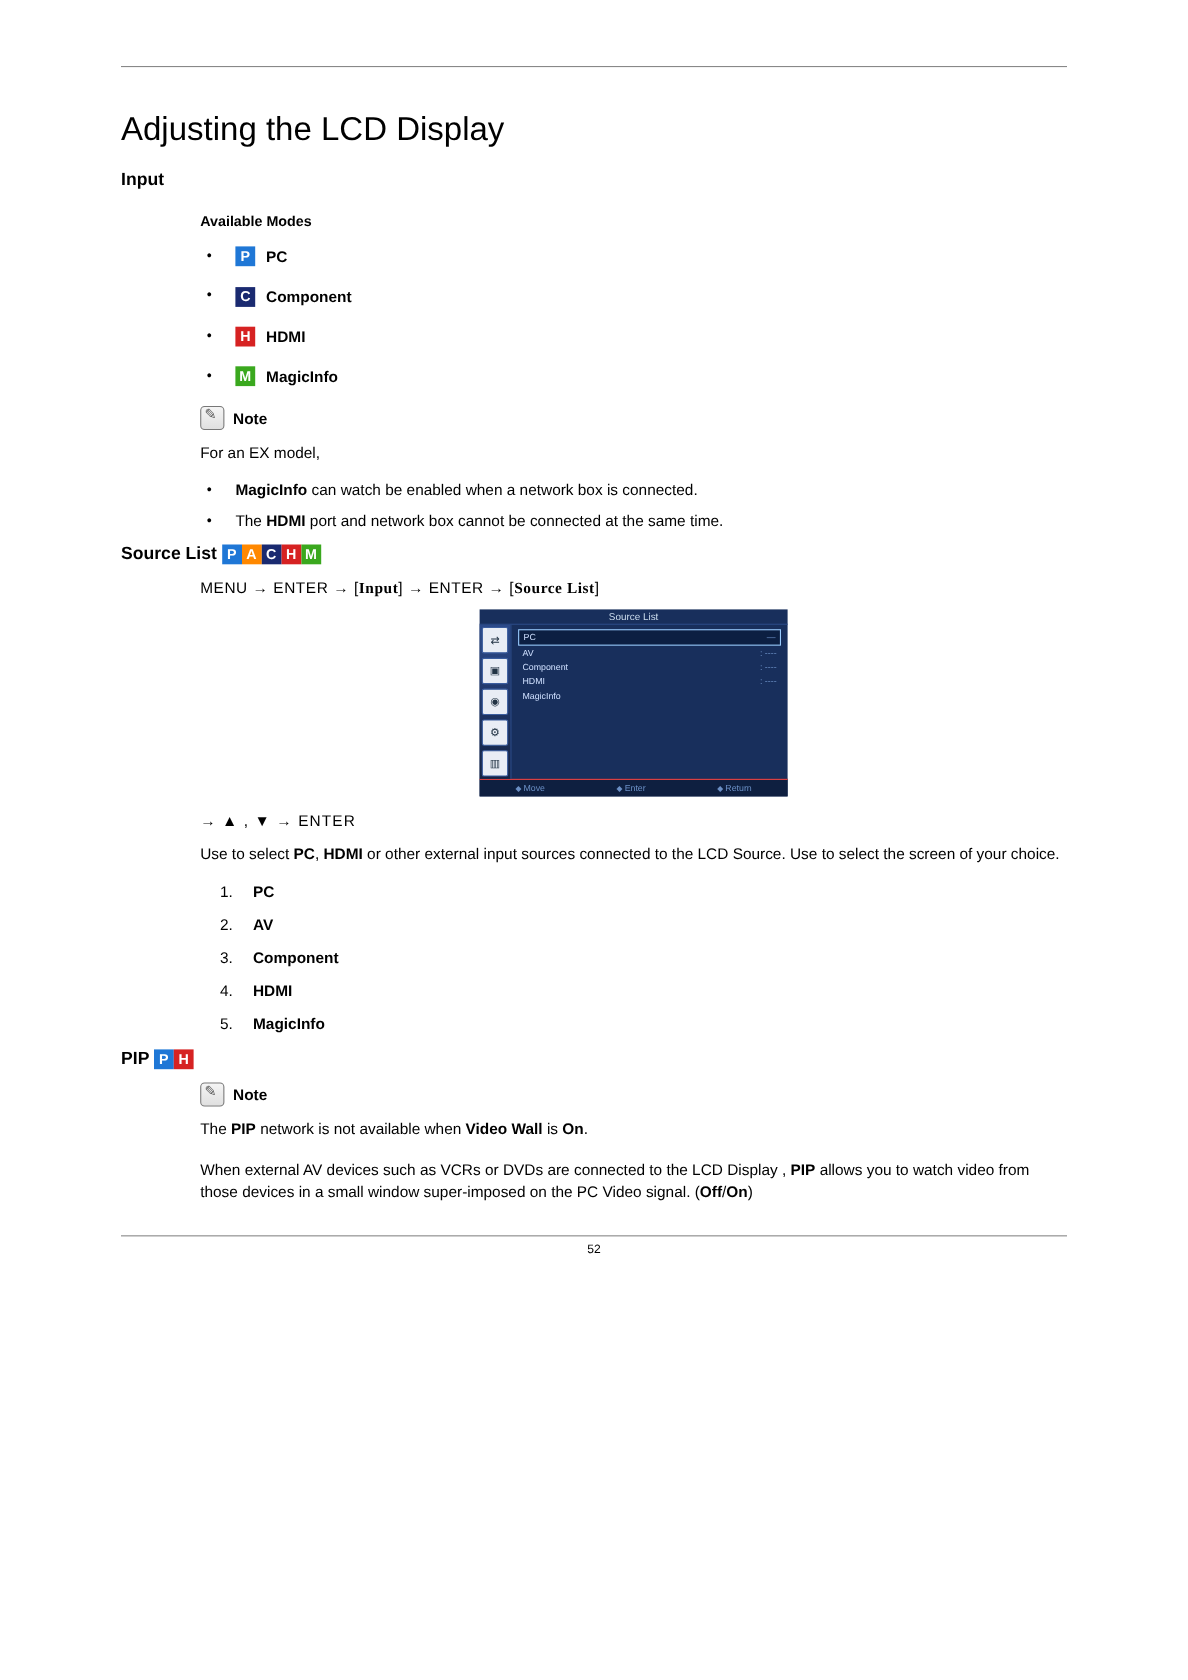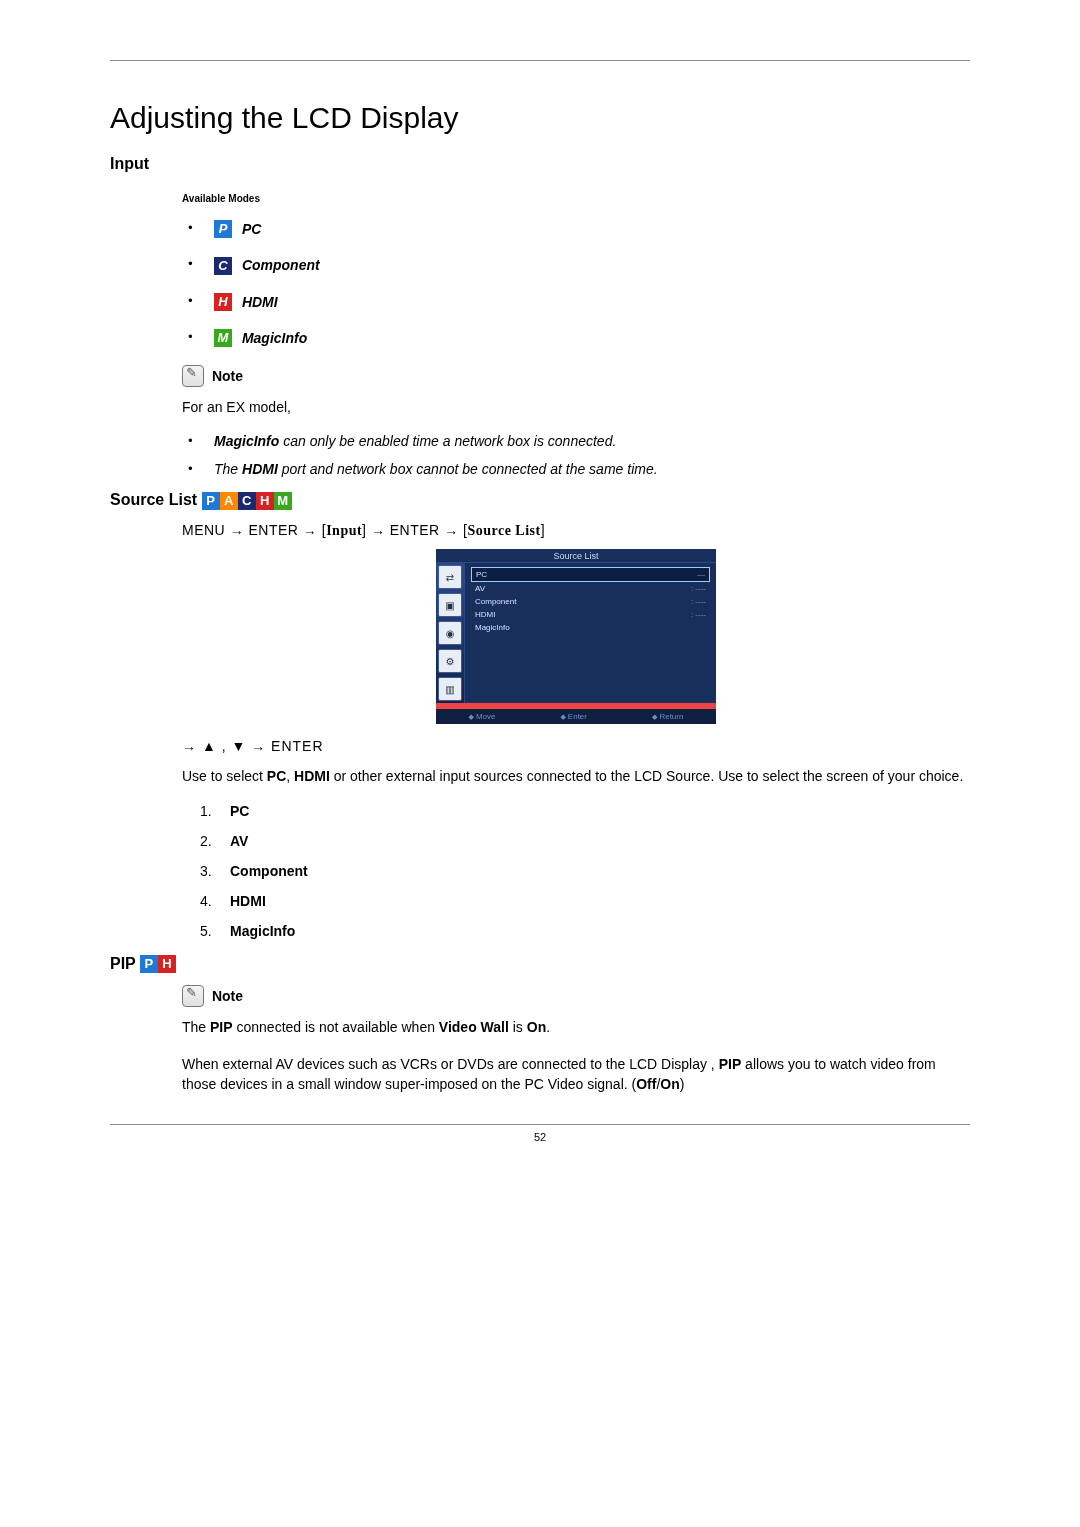--- a/index.html
+++ b/index.html
@@ -24,31 +24,30 @@
     font-size: 30px;
     font-weight: normal;
     margin: 0 0 20px 0;
   }
   .h2 {
     font-size: 16px;
     font-weight: bold;
     margin: 0 0 20px 0;
   }
   .h3 {
-    font-size: 10px;
+    font-size: 13px;
     font-weight: bold;
     margin: 0 0 16px 0;
   }
   .indent1 { margin-left: 72px; }
   .indent2 { margin-left: 90px; }
   .bullets {
     list-style: none;
     padding-left: 0;
     margin-left: 0;
-    font-style: italic;
   }
   .bullets li {
     margin: 0 0 18px 0;
     position: relative;
     padding-left: 32px;
   }
   .bullets li::before {
     content: "•";
     position: absolute;
     left: 6px;
@@ -158,21 +157,21 @@
     background: #0c1f42;
   }
   .osd-row span.val { color: #6b8fc5; }
   .osd-bottom {
     background: #0e1f40;
     display: flex;
     justify-content: space-around;
     font-size: 8px;
     padding: 3px 0;
     color: #6b8fc5;
-    border-top: 6px solid #ef4444;
+    border-top: 1px solid #ef4444;
   }
   .osd-bottom span::before { content: "◆ "; font-size: 7px; }
   .nav-keys {
     font-size: 14px;
     letter-spacing: 1px;
     margin: 14px 0 12px 0;
   }
   .numlist {
     list-style: none;
     counter-reset: n;
@@ -234,21 +233,21 @@
     </ul>
 
     <div class="note-block">
       <span class="note-icon"></span>
       <span class="note-label">Note</span>
     </div>
     <div class="para">For an EX model,</div>
 
     <ul class="bullets tight">
       <li>
-        <span class="b">MagicInfo</span><span> can only be enabled time a network box is connected.</span>
+        <span class="b">MagicInfo</span><span> can watch be enabled when a network box is connected.</span>
       </li>
       <li>
         <span>The </span><span class="b">HDMI</span><span> port and network box cannot be connected at the same time.</span>
       </li>
     </ul>
   </div>
 
   <div class="section-title">
     <span>Source List</span>
     <span class="inline-strip">
@@ -330,21 +329,21 @@
       <span class="mode-icon blue-p">P</span><span class="mode-icon red-h">H</span>
     </span>
   </div>
 
   <div class="indent1 pip-note">
     <div class="note-block">
       <span class="note-icon"></span>
       <span class="note-label">Note</span>
     </div>
     <div class="para">
-      <span>The </span><span class="b">PIP</span><span> connected is not available when </span><span class="b">Video Wall</span><span> is </span><span class="b">On</span><span>.</span>
+      <span>The </span><span class="b">PIP</span><span> network is not available when </span><span class="b">Video Wall</span><span> is </span><span class="b">On</span><span>.</span>
     </div>
     <div class="para">
       <span>When external AV devices such as VCRs or DVDs are connected to the LCD Display , </span><span class="b">PIP</span><span> allows you to watch video from those devices in a small window super-imposed on the PC Video signal. (</span><span class="b">Off</span><span>/</span><span class="b">On</span><span>)</span>
     </div>
   </div>
 
   <hr class="footer-rule">
   <div class="pagenum">52</div>
 </div>
 

